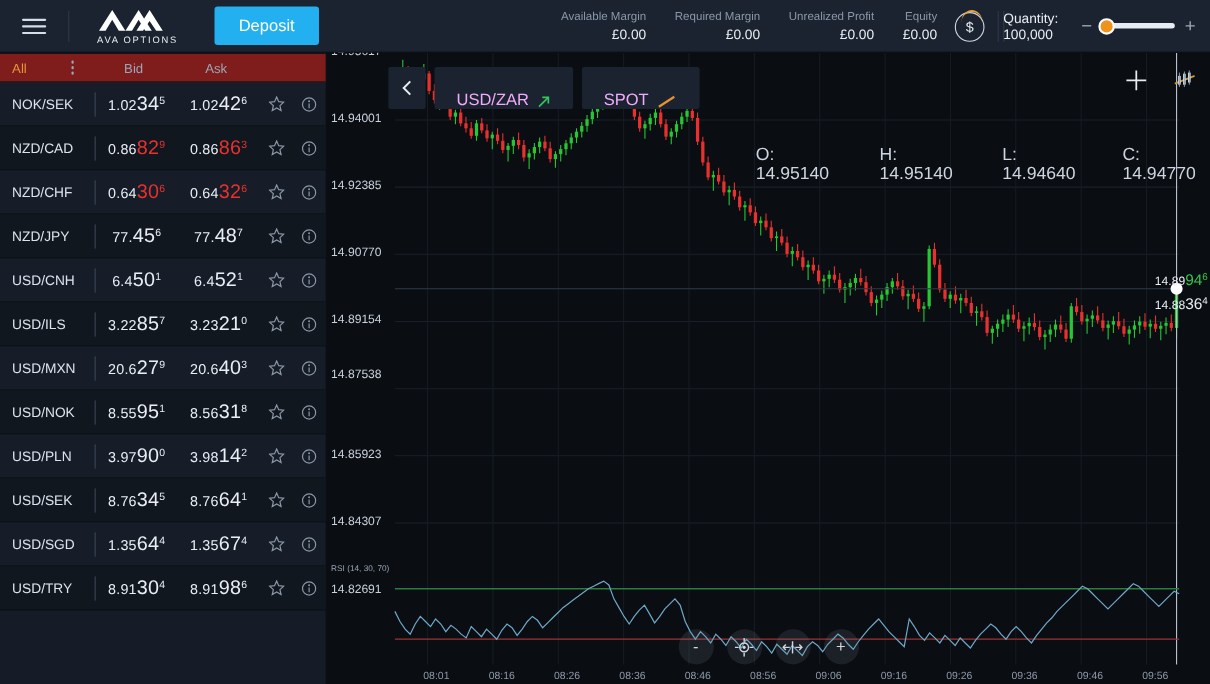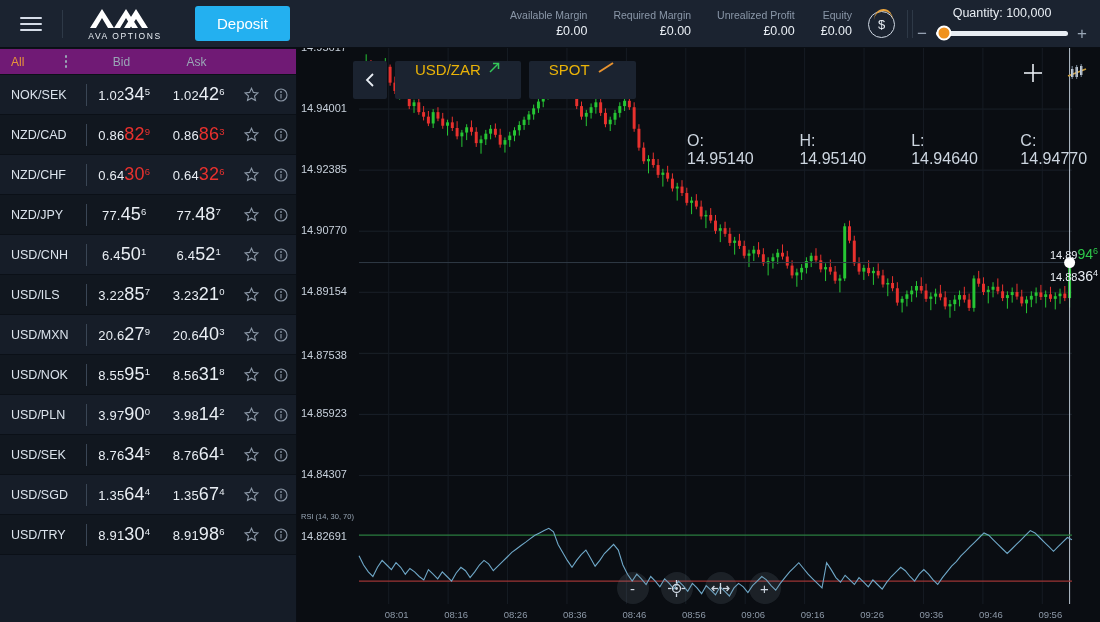--- a/index.html
+++ b/index.html
@@ -36,21 +36,21 @@
   .metric .lbl { font-size: 10.5px; color: #8a97a8; }
   .metric .val { font-size: 12.5px; color: #e9eef4; }
   .dollar-btn { position: absolute; left: 868px; top: 11px; width: 27px; height: 27px;
     border-radius: 50%; border: 1.4px solid #cfd8e3; color: #e8edf3;
     display: flex; align-items: center; justify-content: center;
     font-size: 13px; cursor: pointer; background: transparent; }
   .dollar-btn::before { content:""; position: absolute; top:-3px; left: 5px; width: 19px; height: 9px;
     border-top: 2px solid #e8a33d; border-radius: 50%/100% 100% 0 0; }
   .sep-v { position: absolute; left: 912px; top: 10px; width: 1px; height: 28px; background: #2e3947; }
   .qty-wrap { position: absolute; right: 8px; top: 0; height: 100%; width: 180px;
-    display: flex; flex-direction: column; align-items: center; justify-content: center; gap: 5px; }
+    display: flex; flex-direction: row; align-items: center; justify-content: center; gap: 5px; }
   .qty-label { font-size: 12.5px; color: #e9eef4; }
   .qty-row { display: flex; align-items: center; gap: 8px; width: 100%; padding: 0 4px; }
   .qty-btn { color: #9aa7b6; font-size: 17px; cursor: pointer; width: 12px;
     text-align: center; line-height: 1; user-select: none; }
   .slider { position: relative; flex: 1; height: 5px; background: #e8edf3; border-radius: 3px; cursor: pointer; }
   .slider-knob { position: absolute; left: 6%; top: 50%; transform: translate(-50%,-50%);
     width: 15px; height: 15px; border-radius: 50%; background: #f0921e; border: 2.5px solid #fff; }
   .sep-v2 { position: absolute; right: 192px; top: 10px; width: 1px; height: 28px; background: #2e3947; }
 
   
@@ -62,21 +62,21 @@
   .search-wrap { padding: 11px 10px 9px 10px; }
   .search-box { display: flex; align-items: center; height: 32px; border: 1px solid #33404f;
     border-radius: 4px; padding: 0 9px; gap: 8px; background: #151c27; }
   .search-box input { flex: 1; background: transparent; border: none; outline: none;
     color: #d7dee8; font-size: 13px; font-family: inherit; }
   .search-box input::placeholder { color: #7d8a9a; }
   .ico { display: flex; align-items: center; justify-content: center; flex: none; }
   .x-btn { color: #9aa7b6; font-size: 16px; cursor: pointer; line-height: 1; }
 
   .list-head { display: flex; align-items: center; height: 27px;
-    background: #701a75; border-top: 1px solid #0c1118; border-bottom: 1px solid #0c1118;
+    background: #7f1d1d; border-top: 1px solid #0c1118; border-bottom: 1px solid #0c1118;
     font-size: 12px; color: #9aa7b6; }
   .lh-all { width: 48px; padding-left: 11px; color: #e8953a; }
   .lh-dots { width: 36px; display: flex; flex-direction: column; align-items: center; gap: 2.5px; cursor: pointer; }
   .lh-dots i { width: 2.5px; height: 2.5px; background: #9aa7b6; border-radius: 50%; display: block; }
   .lh-bid { flex: 1; text-align: center; }
   .lh-ask { flex: 1; text-align: center; }
   .lh-sp { width: 62px; }
 
   .rows { flex: 1; overflow: hidden; }
   .row { display: flex; align-items: center; height: 40px;
@@ -97,23 +97,23 @@
   .chart-svg { position: absolute; inset: 0; width: 100%; height: 100%; }
   .yaxis { position: absolute; left: 0; top: 0; width: 62px; height: 100%;
     pointer-events: none; }
   .ylabel { position: absolute; left: 4px; font-size: 11px; color: #c8d1dc; }
   .xaxis { position: absolute; left: 0; bottom: 0; width: 100%; height: 17px; }
   .xlabel { position: absolute; bottom: 2px; font-size: 9.5px; color: #8d99a8; transform: translateX(-50%); padding-left: 16px; }
 
   .chart-top { position: absolute; left: 56px; top: 13px; display: flex; align-items: center; gap: 8px; z-index: 6; }
   .back-btn { width: 34px; height: 38px; background: #1b2330; display: flex;
     align-items: center; justify-content: center; cursor: pointer; border-radius: 2px; }
-  .pill { height: 38px; background: #1b2330; display: flex; align-items: flex-start;
+  .pill { height: 38px; background: #1b2330; display: flex; align-items: flex-end;
     gap: 7px; padding: 0 20px; cursor: pointer; border-radius: 2px;
-    font-size: 15px; color: #eab308; }
+    font-size: 15px; color: #f0abfc; }
   .ohlc { position: absolute; left: 390px; top: 84px; display: flex; gap: 32px; z-index: 5;
     font-size: 16px; color: #cdd6e0; }
   .chart-tools { position: absolute; right: 12px; top: 14px; display: flex; gap: 22px; z-index: 6; }
   .tool { cursor: pointer; display: flex; align-items: center; justify-content: center; }
 
   .tag { position: absolute; right: 2px; font-size: 11px; color: #e9eef4;
     z-index: 7; white-space: nowrap; }
   .tag .big { font-size: 14px; }
   .tag .sup { font-size: 9px; vertical-align: super; }
   .tag.up .big, .tag.up .sup { color: #2ec84a; }
@@ -746,21 +746,21 @@
           <line x1="62" y1="533.0666666666666" x2="775" y2="533.0666666666666" stroke="#9c3434" stroke-width="1.2"></line>
           <path d="M62.0,507.8 L66.6,517.0 L71.3,523.9 L75.9,528.5 L80.5,519.3 L85.1,512.4 L89.8,517.0 L94.4,521.6 L99.0,514.7 L103.7,519.3 L108.3,526.2 L112.9,520.5 L117.6,523.9 L122.2,528.5 L126.8,531.9 L131.4,521.6 L136.1,526.2 L140.7,530.8 L145.3,523.9 L150.0,528.5 L154.6,533.1 L159.2,525.0 L163.9,519.3 L168.5,522.7 L173.1,529.6 L177.7,523.9 L182.4,517.0 L187.0,512.4 L191.6,515.9 L196.3,522.7 L200.9,518.2 L205.5,513.6 L210.2,509.0 L214.8,504.4 L219.4,501.0 L224.0,497.5 L228.7,494.1 L233.3,490.6 L237.9,487.2 L242.6,484.9 L247.2,482.6 L251.8,480.3 L256.5,483.8 L261.1,496.4 L265.7,504.4 L270.3,512.4 L275.0,519.3 L279.6,512.4 L284.2,506.7 L288.9,502.1 L293.5,510.1 L298.1,518.2 L302.8,512.4 L307.4,505.5 L312.0,501.0 L316.6,496.4 L321.3,502.1 L325.9,517.0 L330.5,526.2 L335.2,533.1 L339.8,526.2 L344.4,530.8 L349.1,536.5 L353.7,528.5 L358.3,533.1 L362.9,538.8 L367.6,530.8 L372.2,535.4 L376.8,541.1 L381.5,533.1 L386.1,537.7 L390.7,543.4 L395.4,535.4 L400.0,539.9 L404.6,545.7 L409.2,537.7 L413.9,542.2 L418.5,546.8 L423.1,538.8 L427.8,543.4 L432.4,548.0 L437.0,539.9 L441.6,535.4 L446.3,538.8 L450.9,544.5 L455.5,537.7 L460.2,533.1 L464.8,528.5 L469.4,531.9 L474.1,537.7 L478.7,542.2 L483.3,535.4 L487.9,529.6 L492.6,523.9 L497.2,519.3 L501.8,514.7 L506.5,520.5 L511.1,526.2 L515.7,530.8 L520.4,535.4 L525.0,539.9 L529.6,514.7 L534.2,521.6 L538.9,529.6 L543.5,534.2 L548.1,527.3 L552.8,531.9 L557.4,536.5 L562.0,529.6 L566.7,534.2 L571.3,538.8 L575.9,531.9 L580.5,536.5 L585.2,541.1 L589.8,534.2 L594.4,528.5 L599.1,523.9 L603.7,519.3 L608.3,522.7 L613.0,528.5 L617.6,533.1 L622.2,526.2 L626.8,521.6 L631.5,526.2 L636.1,531.9 L640.7,536.5 L645.4,529.6 L650.0,523.9 L654.6,518.2 L659.3,513.6 L663.9,507.8 L668.5,503.3 L673.1,498.7 L677.8,494.1 L682.4,489.5 L687.0,484.9 L691.7,487.2 L696.3,491.8 L700.9,496.4 L705.6,501.0 L710.2,505.5 L714.8,501.0 L719.4,496.4 L724.1,491.8 L728.7,487.2 L733.3,482.6 L738.0,484.9 L742.6,489.5 L747.2,494.1 L751.9,498.7 L756.5,503.3 L761.1,498.7 L765.7,494.1 L770.4,489.5 L775.0,491.8" fill="none" stroke="#6fa8c8" stroke-width="1.1"></path>
         </svg>
 
       <div class="yaxis" id="yaxis">
           <div class="ylabel" style="top: -7px;">14.95617</div>
           <div class="ylabel" style="top: 54.0767px;">14.94001</div>
           <div class="ylabel" style="top: 115.153px;">14.92385</div>
           <div class="ylabel" style="top: 176.192px;">14.90770</div>
           <div class="ylabel" style="top: 237.269px;">14.89154</div>
-          <div class="ylabel" style="top: 301px;">14.87538</div>
+          <div class="ylabel" style="top: 287px;">14.87538</div>
           <div class="ylabel" style="top: 359.385px;">14.85923</div>
           <div class="ylabel" style="top: 420.462px;">14.84307</div>
           <div class="ylabel" style="top: 481.538px;">14.82691</div>
         </div>
       <div class="xaxis" id="xaxis">
           <div class="xlabel" style="left: 91.7083px;">08:01</div>
           <div class="xlabel" style="left: 151.125px;">08:16</div>
           <div class="xlabel" style="left: 210.542px;">08:26</div>
           <div class="xlabel" style="left: 269.958px;">08:36</div>
           <div class="xlabel" style="left: 329.375px;">08:46</div>

